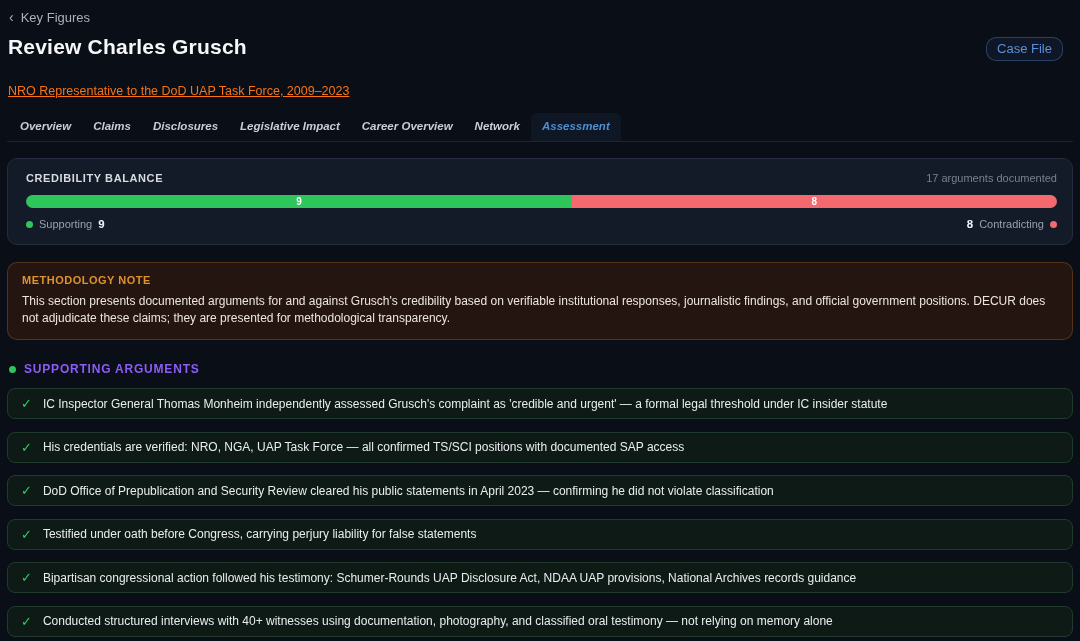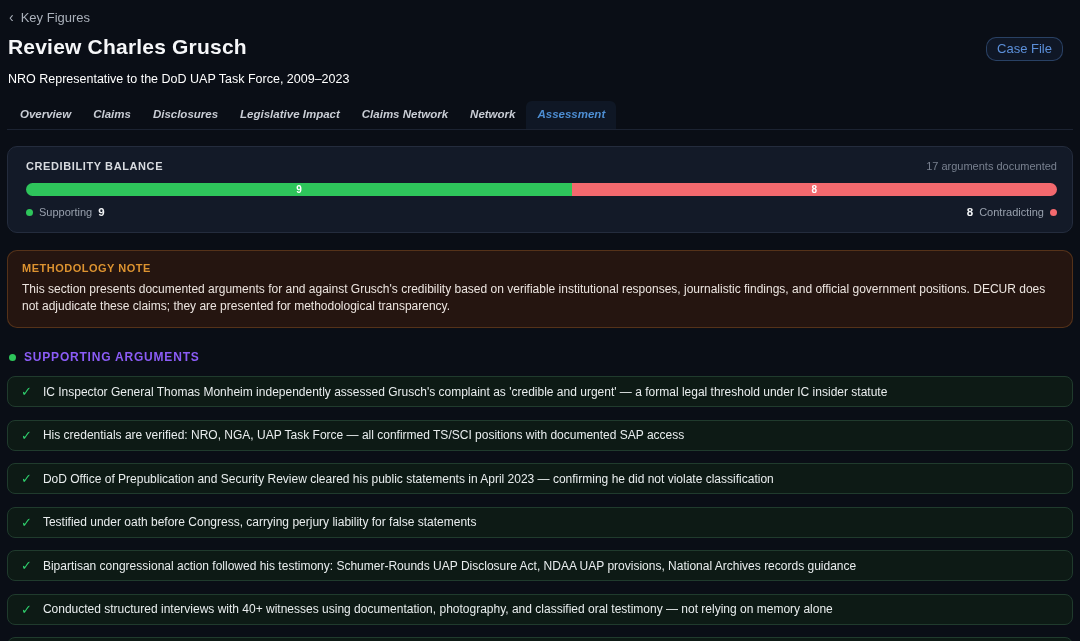--- a/index.html
+++ b/index.html
@@ -22,21 +22,21 @@
   
   .title-row { display: flex; align-items: flex-start; justify-content: space-between; margin-top: 9px; padding-left: 1px; }
   .page-title { font-size: 21px; font-weight: bold; color: #f6f7f9; letter-spacing: 0.2px; }
   .case-badge {
     margin-top: 2px; margin-right: 10px;
     font-size: 13px; color: #5b8fd9;
     background: rgba(64, 112, 185, 0.10);
     border: 1px solid rgba(91, 143, 217, 0.35);
     border-radius: 10px; padding: 3px 10px 4px 10px; white-space: nowrap;
   }
-  .page-subtitle { margin-top: 11px; font-size: 12.5px; color: #ffffff; padding-left: 1px; }
+  .page-subtitle { margin-top: 23px; font-size: 12.5px; color: #f97316; padding-left: 1px; text-decoration: underline; }
 
   
   .tab-bar { display: flex; margin-top: 15px; border-bottom: 1px solid #1c2332; padding-left: 2px; font-style: italic; }
   .tab {
     font-size: 11.5px; font-weight: 600; color: #c9cdd5;
     padding: 7px 11px 9px 11px; cursor: pointer; white-space: nowrap;
     border-radius: 6px 6px 0 0;
   }
   .tab.active { color: #4e8fd4; background: rgba(77, 143, 212, 0.08); }
 
@@ -95,21 +95,21 @@
     <span class="case-badge">Case File</span>
   </div>
 
   <div class="page-subtitle">NRO Representative to the DoD UAP Task Force, 2009–2023</div>
 
   <div class="tab-bar">
     <div class="tab">Overview</div>
     <div class="tab">Claims</div>
     <div class="tab">Disclosures</div>
     <div class="tab">Legislative Impact</div>
-    <div class="tab">Claims Network</div>
+    <div class="tab">Career Overview</div>
     <div class="tab">Network</div>
     <div class="tab active">Assessment</div>
   </div>
 
   <div class="cred-card">
     <div class="cred-head">
       <span class="cred-title">CREDIBILITY BALANCE</span>
       <span class="cred-count">17 arguments documented</span>
     </div>
     <div class="bar">

